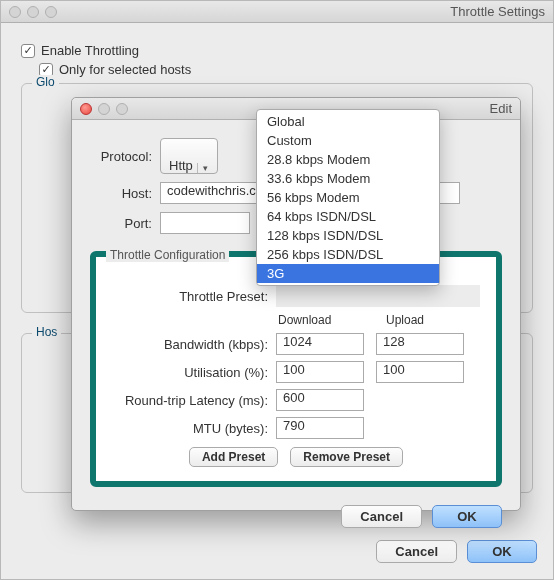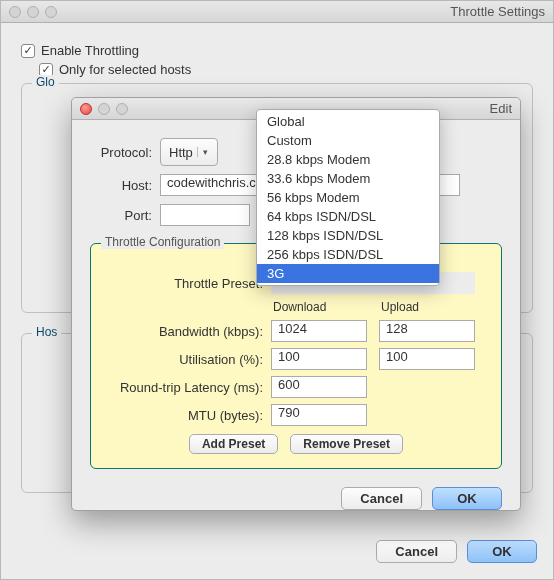--- a/index.html
+++ b/index.html
@@ -135,25 +135,25 @@
   .form-row .lbl {
     width: 160px;
     text-align: right;
     padding-right: 8px;
     font-size: 13px;
     color: #333;
   }
   .form-row .lbl.short { width: 70px; }
   .select {
     display: inline-flex;
-    align-items: center;
+    align-items: flex-end;
     background: linear-gradient(#fdfdfd,#ececec);
     border: 1px solid #aaa;
     border-radius: 4px;
-    height: 28px;
+    height: 36px;
     padding: 0 4px 0 8px;
     font-size: 13px;
   }
   .select .arrow {
     width: 16px;
     margin-left: 4px;
     border-left: 1px solid #bbb;
     text-align: center;
     font-size: 9px;
     color: #555;
@@ -161,26 +161,26 @@
   .text-input {
     height: 22px;
     border: 1px solid #aaa;
     background: #fff;
     padding: 0 6px;
     font-size: 13px;
     color: #333;
     border-radius: 0;
   }
   .inner-group {
-    border: 1px solid #0f766e;
+    border: 6px solid #0f766e;
     border-radius: 6px;
     margin-top: 17px;
     padding: 28px 12px 14px 12px;
     position: relative;
-    background: #fef9c3;
+    background: #ffffff;
   }
   .inner-group .legend2 {
     position: absolute;
     top: -9px; left: 10px;
     background: #ececec;
     padding: 0 4px;
     font-size: 12px;
     color: #555;
   }
   .cols-header {
@@ -189,21 +189,21 @@
   }
   .cols-header .sp { width: 168px; }
   .cols-header .col { width: 96px; font-size: 12px; color: #333; padding-left: 2px; }
   .cols-header .col + .col { margin-left: 12px; }
   .row2 {
     display: flex;
     align-items: center;
     margin-bottom: 6px;
   }
   .row2 .lbl2 { width: 168px; text-align: right; padding-right: 8px; font-size: 13px; }
-  .row2 .text-input { width: 96px; }
+  .row2 .text-input { width: 88px; }
   .row2 .text-input + .text-input { margin-left: 12px; }
   .preset-btns {
     display: flex;
     justify-content: center;
     gap: 12px;
     margin-top: 8px;
   }
   .modal-footer {
     display: flex;
     justify-content: flex-end;

